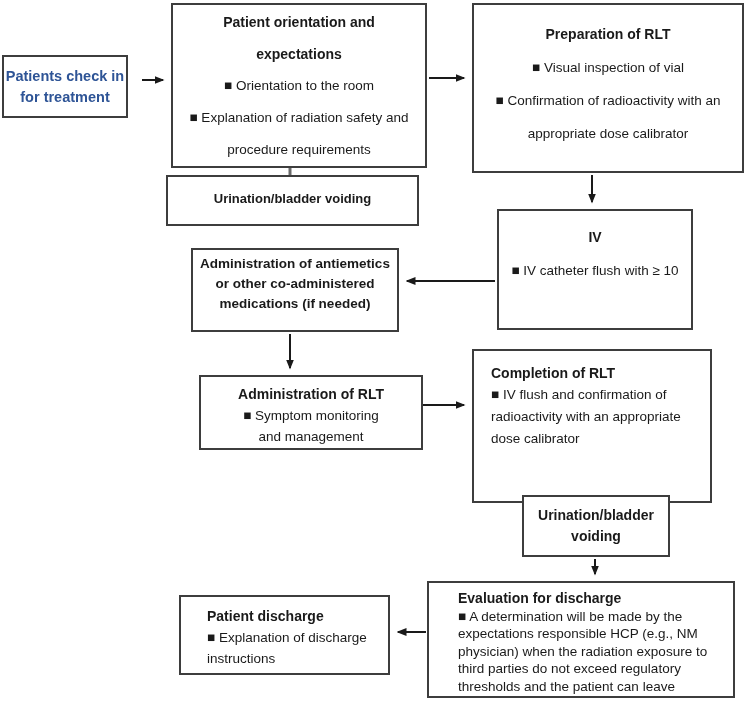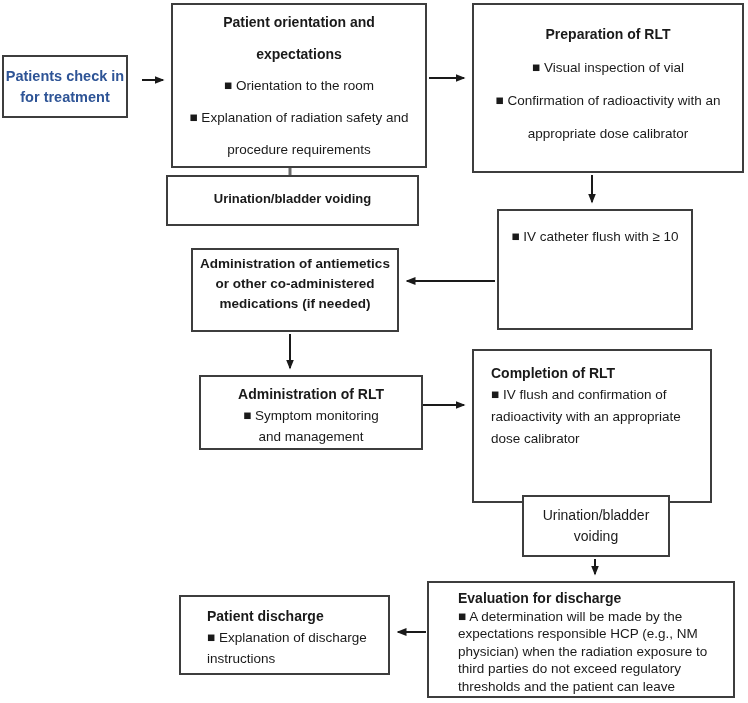--- a/index.html
+++ b/index.html
@@ -27,21 +27,21 @@
     font-size:13.5px;line-height:33px;padding-top:13px;}
   #bx-iv{left:497px;top:209px;width:196px;height:121px;
     font-size:13.5px;line-height:34px;padding-top:9px;}
   #bx-antiemetics{left:191px;top:248px;width:208px;height:84px;
     font-size:13.5px;font-weight:bold;line-height:20px;padding-top:4px;}
   #bx-admin-rlt{left:199px;top:375px;width:224px;height:75px;
     font-size:13.5px;line-height:21px;padding-top:7px;}
   #bx-completion{left:472px;top:349px;width:240px;height:154px;
     font-size:13.5px;line-height:22px;padding:11px 8px 0 17px;}
   #bx-urination2{left:522px;top:495px;width:148px;height:62px;
-    font-size:14px;font-weight:normal;line-height:21px;}
+    font-size:14px;font-weight:bold;line-height:21px;}
   #bx-evaluation{left:427px;top:581px;width:308px;height:117px;
     font-size:13.5px;line-height:17.5px;padding:7px 8px 0 29px;}
   #bx-discharge{left:179px;top:595px;width:211px;height:80px;
     font-size:13.5px;line-height:21px;padding:9px 6px 0 26px;}
 
   #arrow-layer{position:absolute;left:0;top:0;z-index:1;pointer-events:none;}
   #arrow-layer line{stroke:#1a1a1a;stroke-width:2;}
   #arrow-layer line.connector{stroke:#6a6a6a;stroke-width:3;}
   #arrow-layer polygon{fill:#1a1a1a;}
 </style>
@@ -86,20 +86,21 @@
   </div>
 
   <div class="box center" id="bx-preparation">
     <div class="line b t14">Preparation of RLT</div>
     <div class="line">■ Visual inspection of vial</div>
     <div class="line">■ Confirmation of radioactivity with an</div>
     <div class="line">appropriate dose calibrator</div>
   </div>
 
   <div class="box center" id="bx-iv">
+    <div class="line b t14">IV</div>
     <div class="line">■ IV catheter flush with ≥ 10</div>
   </div>
 
   <div class="box center" id="bx-antiemetics">
     <div class="line">Administration of antiemetics</div>
     <div class="line">or other co-administered</div>
     <div class="line">medications (if needed)</div>
   </div>
 
   <div class="box center" id="bx-admin-rlt">

